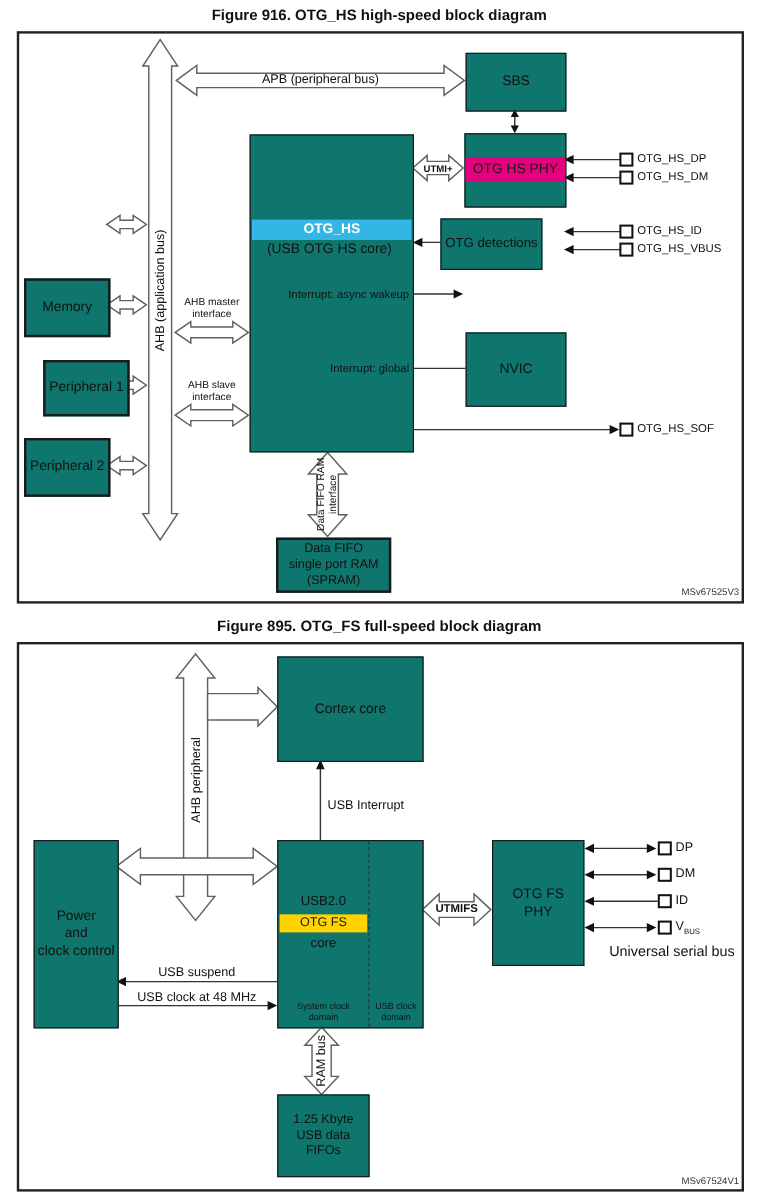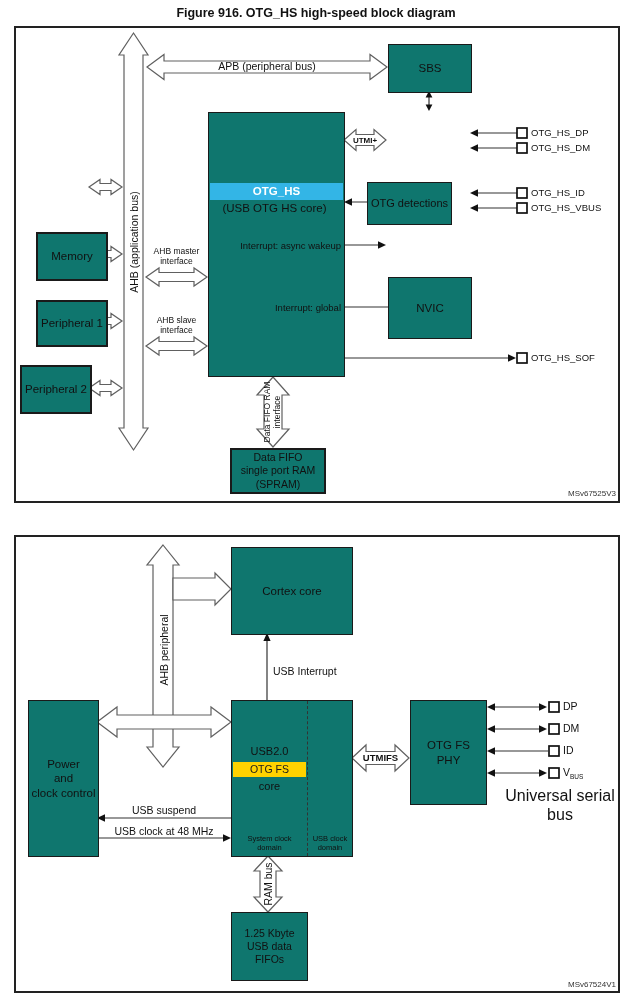--- a/index.html
+++ b/index.html
@@ -72,25 +72,30 @@
       </g>
       <g fill="#fff" stroke="#111" stroke-width="1.7">
         <rect x="517" y="128" width="10" height="10"></rect>
         <rect x="517" y="143" width="10" height="10"></rect>
         <rect x="517" y="188" width="10" height="10"></rect>
         <rect x="517" y="203" width="10" height="10"></rect>
         <rect x="517" y="353" width="10" height="10"></rect>
       </g>
     </svg>
 
-    <div class="box thick" style="left:36px;top:232px;width:68px;height:45px;"><span>Memory</span></div>
+    <div class="box thick" style="left:20px;top:232px;width:68px;height:45px;"><span>Memory</span></div>
     <div class="box thick" style="left:36px;top:300px;width:68px;height:43px;"><span>Peripheral 1</span></div>
     <div class="box thick" style="left:20px;top:365px;width:68px;height:45px;"><span>Peripheral 2</span></div>
 
     <div class="box" style="left:388px;top:44px;width:82px;height:47px;"><span>SBS</span></div>
+    <div class="box" style="left:387px;top:111px;width:83px;height:60px;">
+      <div class="band" style="left: 0px; right: 0px; top: 19px; height: 20px; background-color: rgb(230, 0, 126);">
+        <span style="font-size:11.5px;color:#1a1a1a;">OTG HS PHY</span>
+      </div>
+    </div>
     <div class="box" style="left:367px;top:182px;width:83px;height:41px;font-size:11px;"><span>OTG detections</span></div>
     <div class="box" style="left:388px;top:277px;width:82px;height:60px;"><span>NVIC</span></div>
 
     <div class="box" style="left:208px;top:112px;width:135px;height:263px;">
       <div class="band" style="top: 70px; height: 17px; background-color: rgb(51, 181, 230);">
         <span style="font-size:11.5px;font-weight:bold;color:#fff;">OTG_HS</span>
       </div>
       <div class="lbl" style="left:0;width:131px;top:89px;font-size:11.5px;">(USB OTG HS core)</div>
       <div class="interrupt" style="top:127px;">Interrupt: async wakeup</div>
       <div class="interrupt" style="top:189px;">Interrupt: global</div>
@@ -115,20 +120,21 @@
     <div class="lbl pinlbl" style="left:531px;top:127px;">OTG_HS_DP</div>
     <div class="lbl pinlbl" style="left:531px;top:142px;">OTG_HS_DM</div>
     <div class="lbl pinlbl" style="left:531px;top:187px;">OTG_HS_ID</div>
     <div class="lbl pinlbl" style="left:531px;top:202px;">OTG_HS_VBUS</div>
     <div class="lbl pinlbl" style="left:531px;top:352px;">OTG_HS_SOF</div>
 
     <div class="lbl wm" style="right:16px;top:489px;left:auto;">MSv67525V3</div>
   </div>
 
   <div class="fig" style="top:510px;height:489px;">
+    <div class="fig-title" style="top:5px;">Figure 895. OTG_FS full-speed block diagram</div>
     <div class="frame" style="left:14px;top:25px;width:602px;height:454px;"></div>
 
     <svg class="layer" width="632" height="489" viewBox="0 0 632 489">
       <g fill="#fff" stroke="#606060" stroke-width="1.2" stroke-linejoin="miter">
         <path d="M163 35 L179 55 L173 55 L173 237 L179 237 L163 257 L147 237 L153 237 L153 55 L147 55 Z"></path>
         <path d="M173 68 L215 68 L215 63 L231 79 L215 95 L215 90 L173 90 Z"></path>
         <path d="M97 212 L117 197 L117 205 L211 205 L211 197 L231 212 L211 227 L211 219 L117 219 L117 227 Z"></path>
         <path d="M352 248 L366 235 L366 241.5 L395 241.5 L395 235 L409 248 L395 261 L395 254.5 L366 254.5 L366 261 Z"></path>
         <path d="M268 346 L282 361 L276 361 L276 387 L282 387 L268 402 L254 387 L260 387 L260 361 L254 361 Z"></path>
       </g>
@@ -189,18 +195,18 @@
     <div class="lbl" style="left:273px;top:155px;white-space:nowrap;text-align:left;">USB Interrupt</div>
     <div class="lbl" style="left:104px;top:294px;width:120px;">USB suspend</div>
     <div class="lbl" style="left:104px;top:315px;width:120px;">USB clock at 48 MHz</div>
     <div class="lbl" style="left:352px;top:242px;width:57px;font-size:9.5px;font-weight:bold;">UTMIFS</div>
     <div class="lbl rot" style="left:268px;top:374px;white-space:nowrap;">RAM bus</div>
 
     <div class="lbl pinlbl2" style="left:563px;top:190px;">DP</div>
     <div class="lbl pinlbl2" style="left:563px;top:212px;">DM</div>
     <div class="lbl pinlbl2" style="left:563px;top:234px;">ID</div>
     <div class="lbl pinlbl2" style="left:563px;top:256px;"><span>V</span><sub class="vb">BUS</sub></div>
-    <div class="lbl" style="left:495px;top:276px;width:130px;font-size:16px;text-align:center;">Universal serial bus</div>
+    <div class="lbl" style="left:495px;top:276px;width:130px;font-size:12px;text-align:center;">Universal serial bus</div>
 
     <div class="lbl wm" style="right:16px;top:470px;left:auto;">MSv67524V1</div>
   </div>
 
 </div>
 
 </body></html>

